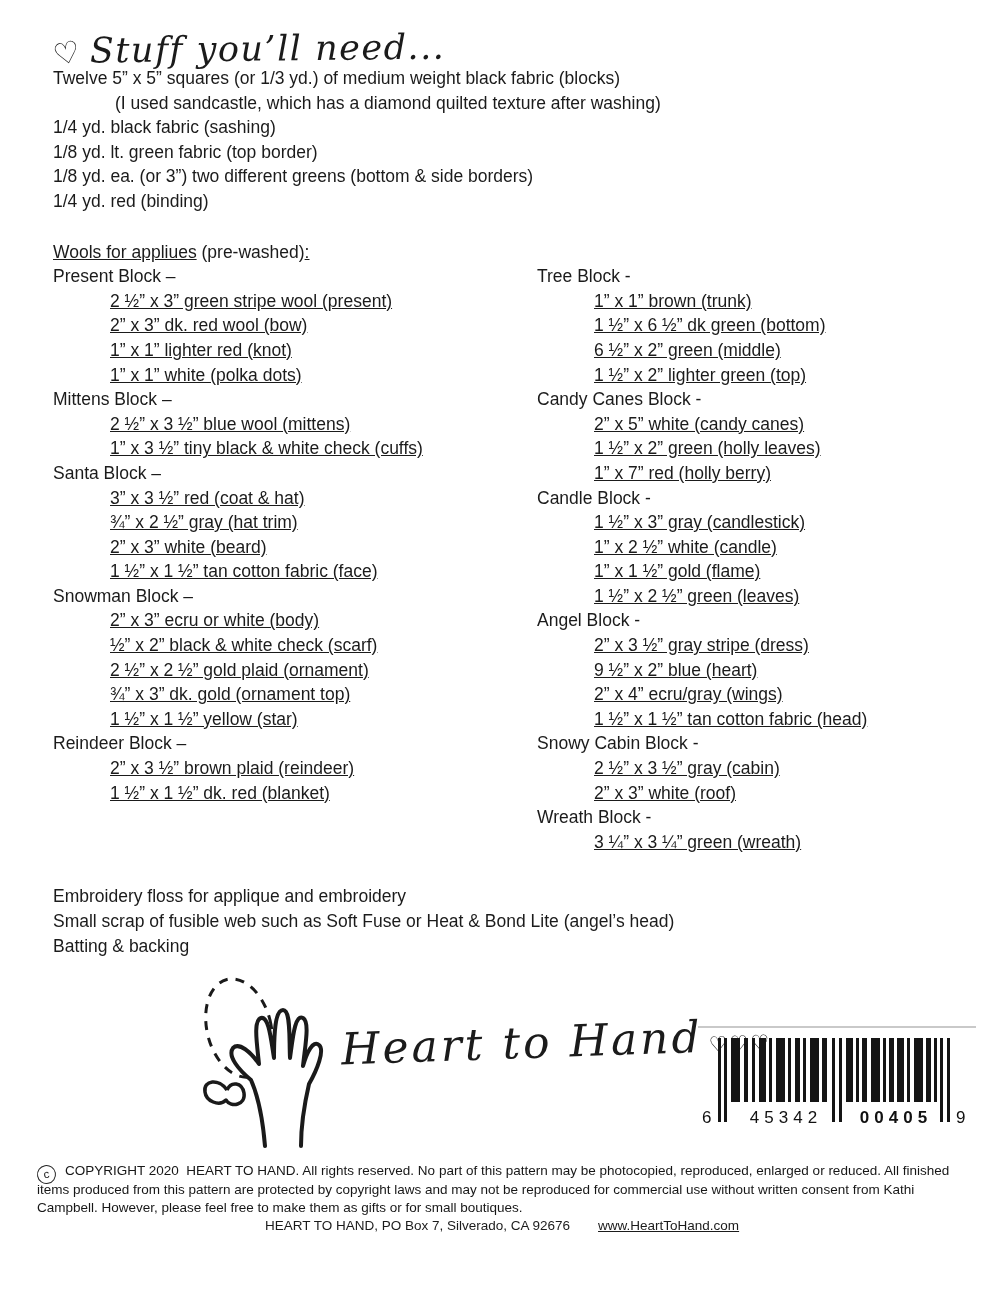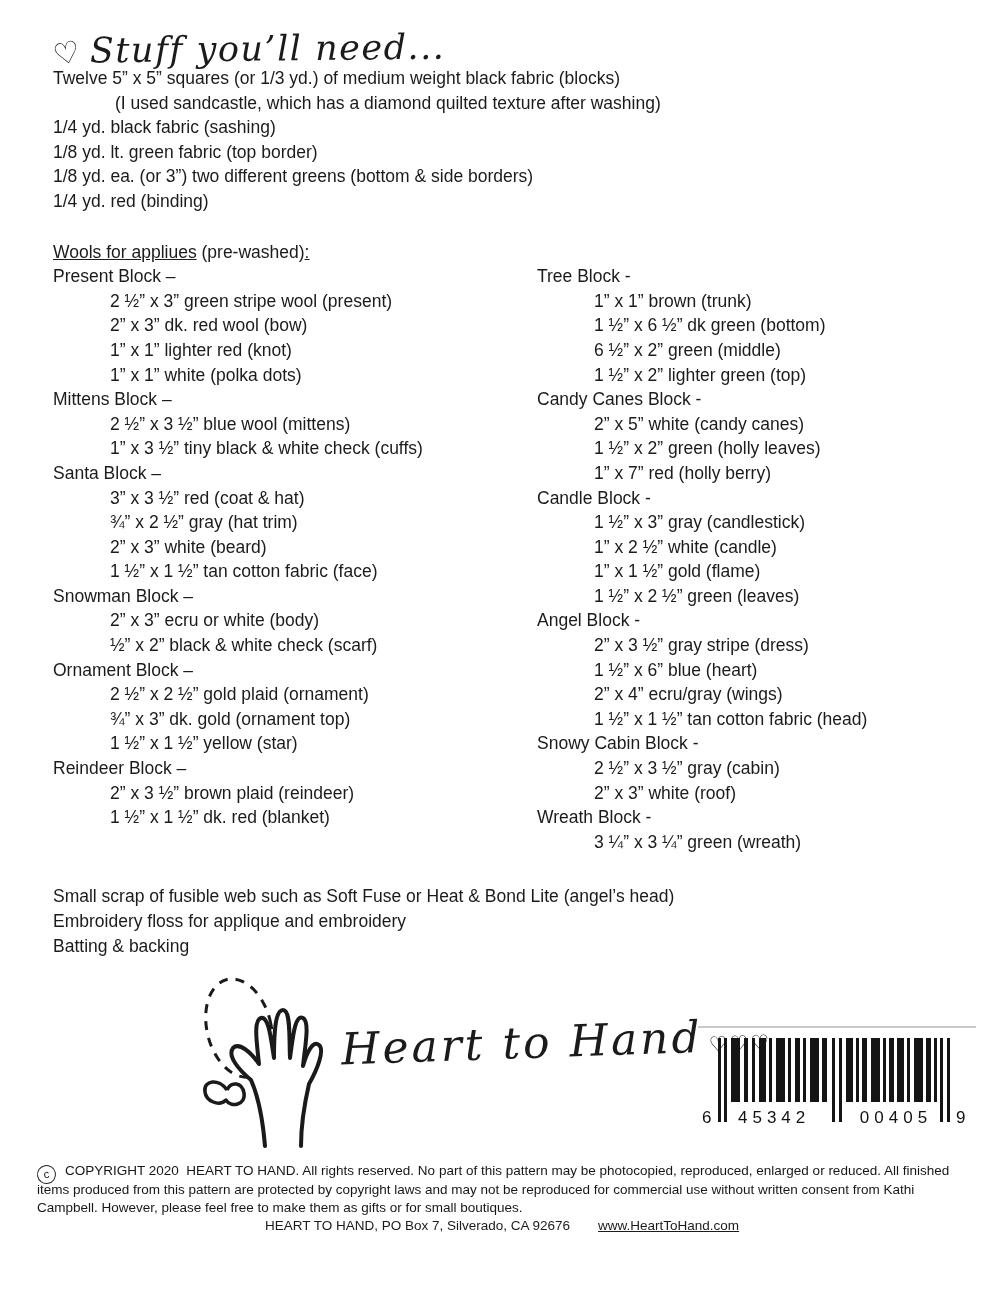--- a/index.html
+++ b/index.html
@@ -27,39 +27,39 @@
 
   
   .wools-heading { margin-top:26px; line-height:24.6px; white-space:pre-wrap; }
   .u { text-decoration:underline; }
 
   
   .columns { display:flex;gap:12px; }
   .col-left { flex:0 0 472px; }
   .col-right { flex:1; }
   .block-title { line-height:24.6px; }
-  .block-item { padding-left:57px; line-height:24.6px; }
+  .block-item { padding-left:57px; line-height:24.6px;text-decoration:underline; }
 
   
   .extras { margin-top:30px; line-height:24.6px; }
 
   
   .logo-row { position:relative; height:188px; margin-top:6px; }
   .hand-art { position:absolute; left:146px; top:6px; }
   .logo-text { position:absolute; left:288px; top:52px; font-size:44px; letter-spacing:3px;
                transform:rotate(-2deg); white-space:nowrap; }
   .logo-hearts { font-size:21px; letter-spacing:2px; margin-left:6px; font-style:normal;
                  font-family:"DejaVu Sans",sans-serif; }
   .barcode { position:absolute; left:645px; top:62px; width:278px; height:104px;
              border-top:2px solid #c9c9c9; padding-top:6px; box-sizing:border-box; }
   .barcode-svg { position:absolute; left:8px; top:10px; }
   .bc-digit { position:absolute; bottom:2px; font-size:17px; color:#111; }
   .bc-d1 { left:4px; }
-  .bc-g1 { left:40px; width:96px; letter-spacing:5px; }
-  .bc-g2 { left:152px; width:92px; text-align:center; letter-spacing:5px; }
+  .bc-g1 { left:40px; width:96px; text-align:center; letter-spacing:5px; }
+  .bc-g2 { left:152px; width:92px; text-align:center; letter-spacing:5px;font-weight:bold; }
   .bc-d2 { left:258px; }
 
   
   .copyright { margin-top:10px; margin-left:-16px; width:930px; font-size:13.5px;
                line-height:17.5px; color:#171717; }
   .copy-circle { display:inline-flex; align-items:center; justify-content:center;
                  width:17px; height:17px; border:1.4px solid #222; border-radius:50%;
                  font-size:11.5px; margin-right:9px; transform:rotate(-10deg);
                  position:relative; top:3px; }
   .copy-text { white-space:pre-wrap; }
@@ -110,21 +110,20 @@
         <div class="block-item">¾” x 2 ½” gray (hat trim)</div>
         <div class="block-item">2” x 3” white (beard)</div>
         <div class="block-item">1 ½” x 1 ½” tan cotton fabric (face)</div>
       </div>
       <div class="block">
         <div class="block-title">Snowman Block –</div>
         <div class="block-item">2” x 3” ecru or white (body)</div>
         <div class="block-item">½” x 2” black &amp; white check (scarf)</div>
       </div>
       <div class="block">
-        <div class="block-title">Ornament Block –</div>
         <div class="block-item">2 ½” x 2 ½” gold plaid (ornament)</div>
         <div class="block-item">¾” x 3” dk. gold (ornament top)</div>
         <div class="block-item">1 ½” x 1 ½” yellow (star)</div>
       </div>
       <div class="block">
         <div class="block-title">Reindeer Block –</div>
         <div class="block-item">2” x 3 ½” brown plaid (reindeer)</div>
         <div class="block-item">1 ½” x 1 ½” dk. red (blanket)</div>
       </div>
     </div>
@@ -146,40 +145,40 @@
       <div class="block">
         <div class="block-title">Candle Block -</div>
         <div class="block-item">1 ½” x 3” gray (candlestick)</div>
         <div class="block-item">1” x 2 ½” white (candle)</div>
         <div class="block-item">1” x 1 ½” gold (flame)</div>
         <div class="block-item">1 ½” x 2 ½” green (leaves)</div>
       </div>
       <div class="block">
         <div class="block-title">Angel Block -</div>
         <div class="block-item">2” x 3 ½” gray stripe (dress)</div>
-        <div class="block-item">1 ½” x 6” blue (heart)</div>
+        <div class="block-item">9 ½” x 2” blue (heart)</div>
         <div class="block-item">2” x 4” ecru/gray (wings)</div>
         <div class="block-item">1 ½” x 1 ½” tan cotton fabric (head)</div>
       </div>
       <div class="block">
         <div class="block-title">Snowy Cabin Block -</div>
         <div class="block-item">2 ½” x 3 ½” gray (cabin)</div>
         <div class="block-item">2” x 3” white (roof)</div>
       </div>
       <div class="block">
         <div class="block-title">Wreath Block -</div>
         <div class="block-item">3 ¼” x 3 ¼” green (wreath)</div>
       </div>
     </div>
 
   </div>
 
   <div class="extras">
+    <div class="line">Embroidery floss for applique and embroidery</div>
     <div class="line">Small scrap of fusible web such as Soft Fuse or Heat &amp; Bond Lite (angel’s head)</div>
-    <div class="line">Embroidery floss for applique and embroidery</div>
     <div class="line">Batting &amp; backing</div>
   </div>
 
   <div class="logo-row">
 
     <svg class="hand-art" width="150" height="178" viewBox="0 0 150 178" xmlns="http://www.w3.org/2000/svg">
       <ellipse cx="40" cy="58" rx="32" ry="50" fill="none" stroke="#1a1a1a" stroke-width="3" stroke-dasharray="9 8" transform="rotate(-14 40 58)"></ellipse>
       <path d="M28 120 C20 108 4 110 6 122 C7 131 20 137 27 130 C32 138 47 135 45 123 C43 112 32 111 28 120" fill="#ffffff" stroke="#1a1a1a" stroke-width="3.5" stroke-linejoin="round"></path>
       <path d="M66 176
                C64 152 60 128 52 110

